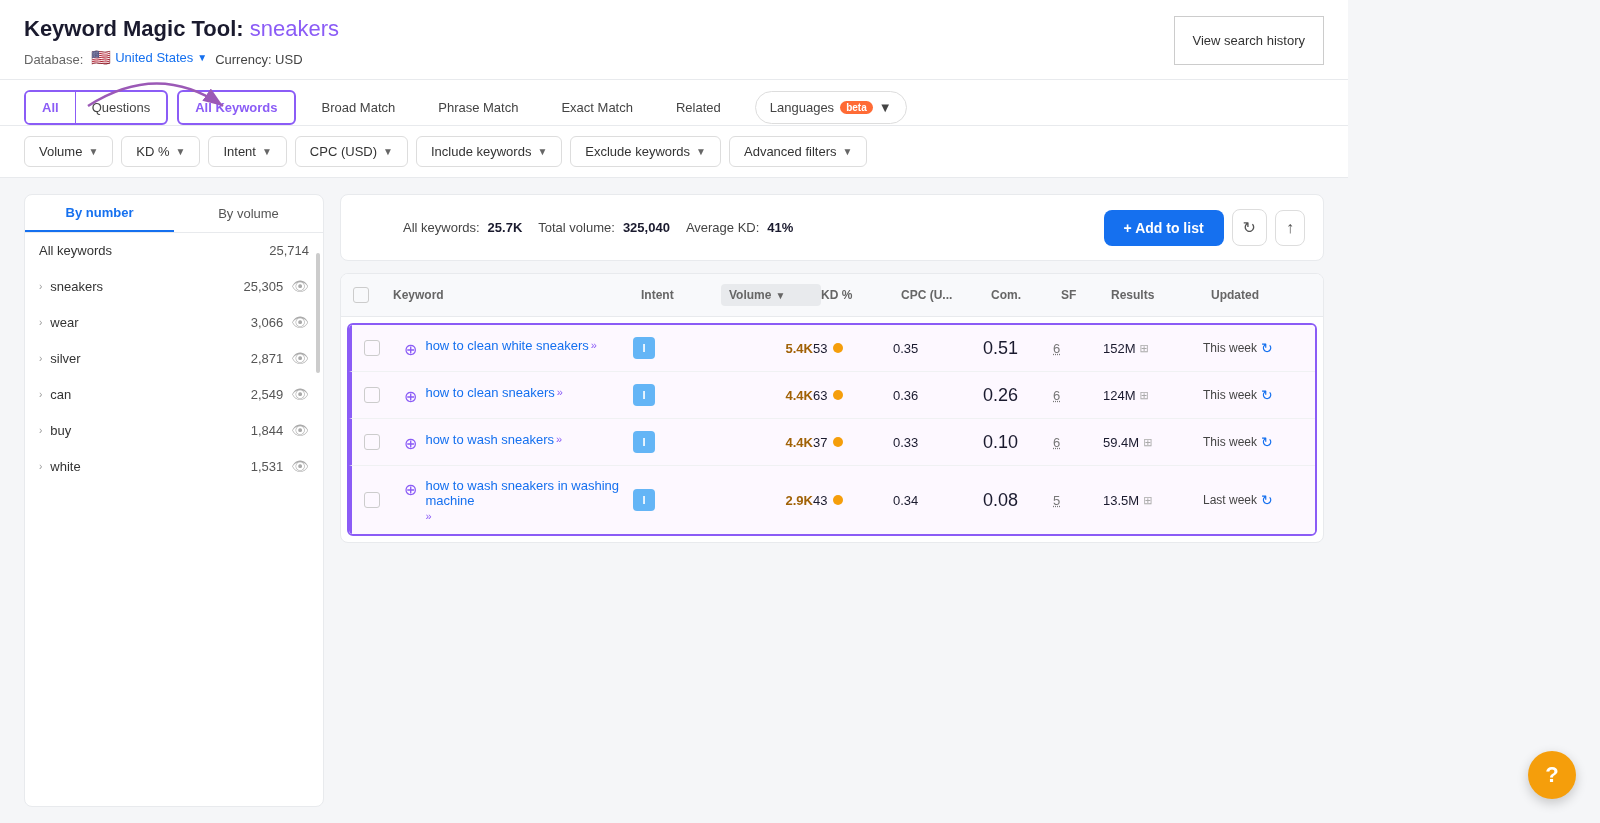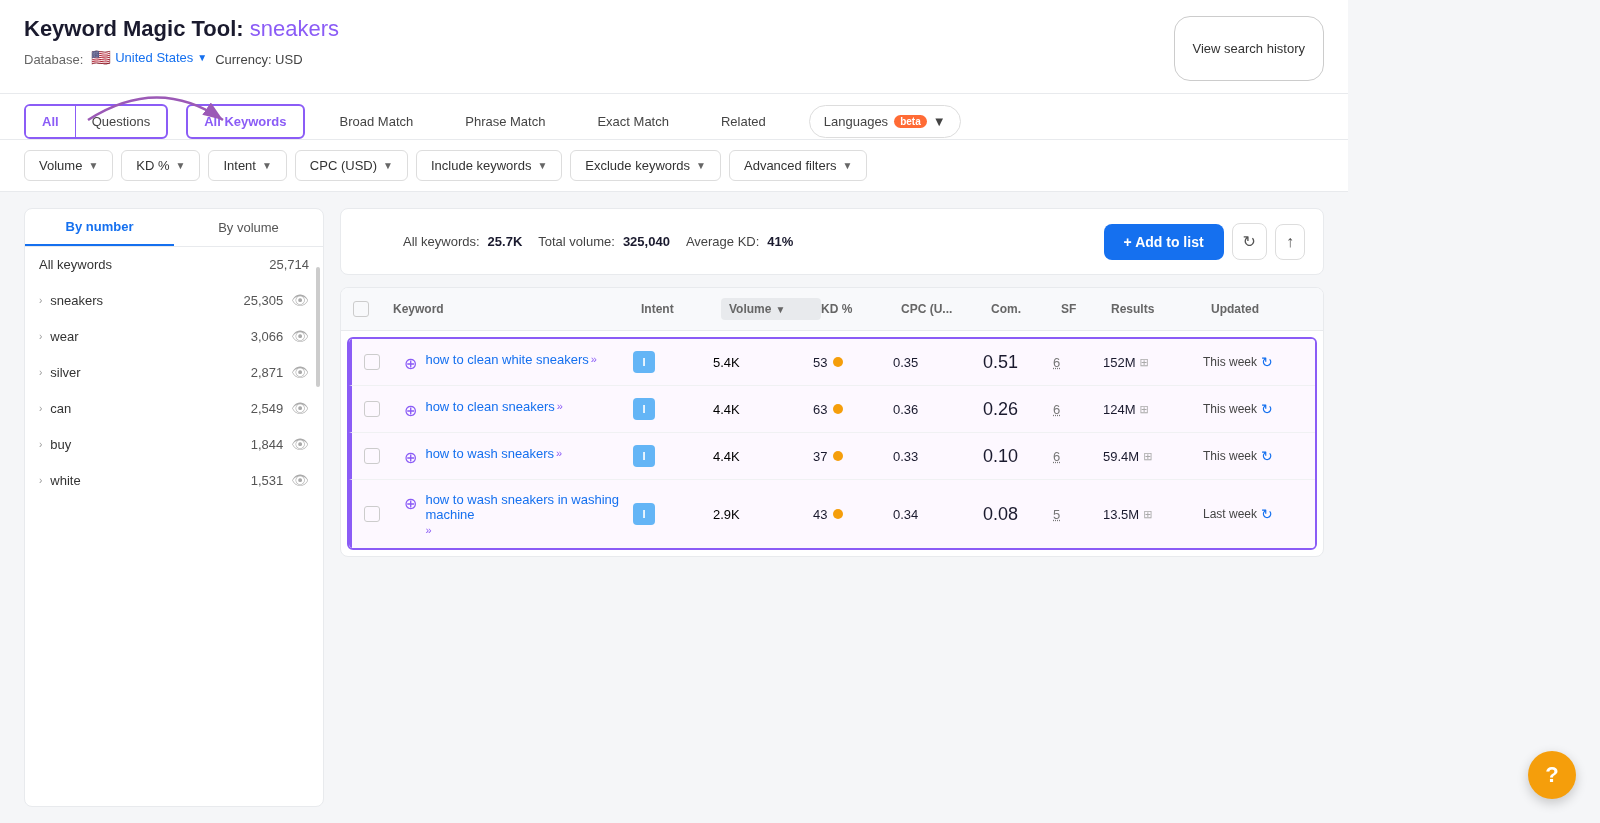--- a/index.html
+++ b/index.html
@@ -12,24 +12,24 @@
     .header-left { display: flex; flex-direction: column; gap: 6px; }
     .page-title { font-size: 22px; font-weight: 700; color: #1a1a2e; }
     .page-title .keyword { color: #8b5cf6; font-weight: 400; }
     .meta-row { display: flex; align-items: flex-end; gap: 8px; font-size: 13px; color: #444; }
     .meta-row .db-label { color: #666; }
     .db-link { color: #1570ef; font-weight: 500; cursor: pointer; display: flex; align-items: center; gap: 4px; }
     .db-link .flag { font-size: 16px; }
     .chevron { font-size: 10px; color: #1570ef; }
     .currency { color: #444; }
 
-    .view-history-btn { border: 1px solid #ccc; background: #fff; border-radius: 16px; padding: 24px 18px; font-size: 13px; color: #333; cursor: pointer; white-space: nowrap; }
-
-    
-    .tabs-row { background: #fff; padding: 10px 24px 0 24px; display: flex; align-items: center; gap: 18px; border-bottom: 1px solid #e8eaed; flex-wrap: wrap; }
+    .view-history-btn { border: 1px solid #ccc; background: #fff; border-radius: 0; padding: 16px 18px; font-size: 13px; color: #333; cursor: pointer; white-space: nowrap; }
+
+    
+    .tabs-row { background: #fff; padding: 10px 24px 0 24px; display: flex; align-items: center; gap: 9px; border-bottom: 1px solid #e8eaed; flex-wrap: wrap; }
     .tab { padding: 8px 16px; border-radius: 6px 6px 0 0; border: 1px solid transparent; cursor: pointer; font-size: 13px; color: #444; background: transparent; white-space: nowrap; }
     .tab.active { border: 2px solid #8b5cf6; color: #8b5cf6; font-weight: 600; background: #fff; border-radius: 6px; }
     .languages-tab { display: flex; align-items: center; gap: 6px; padding: 8px 14px; border: 1px solid #ddd; border-radius: 20px; cursor: pointer; font-size: 13px; color: #444; margin-left: 8px; }
     .beta-badge { background: #ff6b35; color: #fff; font-size: 10px; padding: 1px 6px; border-radius: 10px; font-weight: 600; }
 
     
     .filters-row { background: #fff; padding: 10px 24px; display: flex; align-items: center; gap: 8px; border-bottom: 1px solid #e8eaed; flex-wrap: wrap; }
     .filter-btn { display: flex; align-items: center; gap: 6px; padding: 7px 14px; border: 1px solid #ddd; border-radius: 6px; cursor: pointer; font-size: 13px; color: #333; background: #fff; white-space: nowrap; }
     .filter-chevron { font-size: 10px; color: #666; }
 
@@ -72,21 +72,21 @@
     .table-row.highlighted { background: #fdf8ff; border-left: 3px solid #8b5cf6; }
 
     .kw-cell { display: flex; align-items: flex-start; gap: 8px; }
     .kw-add-icon { color: #8b5cf6; font-size: 16px; margin-top: 2px; flex-shrink: 0; cursor: pointer; }
     .kw-link { color: #1570ef; font-size: 13px; text-decoration: none; cursor: pointer; display: flex; flex-wrap: wrap; align-items: center; gap: 2px; }
     .kw-arrows { color: #8b5cf6; font-size: 11px; }
 
     .intent-badge { display: inline-flex; align-items: center; justify-content: center; width: 22px; height: 22px; border-radius: 4px; font-size: 11px; font-weight: 700; color: #fff; background: #64b5f6; }
     .intent-badge.info { background: #64b5f6; }
 
-    .volume-val { font-size: 13px; font-weight: 400; color: #000000; }
+    .volume-val { font-size: 13px; font-weight: 700; color: #a16207; text-align: right; }
     .kd-val { font-size: 13px; color: #1a1a2e; display: flex; align-items: center; gap: 6px; }
     .kd-dot { width: 10px; height: 10px; border-radius: 50%; display: inline-block; flex-shrink: 0; }
     .kd-dot.orange { background: #f59e0b; }
     .cpc-val { font-size: 13px; color: #1a1a2e; }
     .com-val { font-size: 18px; color: #1a1a2e; }
     .sf-val { font-size: 13px; color: #777; text-decoration: underline; text-decoration-style: dotted; cursor: pointer; }
     .results-val { font-size: 13px; color: #1a1a2e; display: flex; align-items: center; gap: 4px; }
     .results-icon { color: #aaa; font-size: 11px; }
     .updated-val { font-size: 12px; color: #444; display: flex; align-items: center; gap: 4px; }
     .refresh-icon { color: #1570ef; cursor: pointer; font-size: 14px; }

